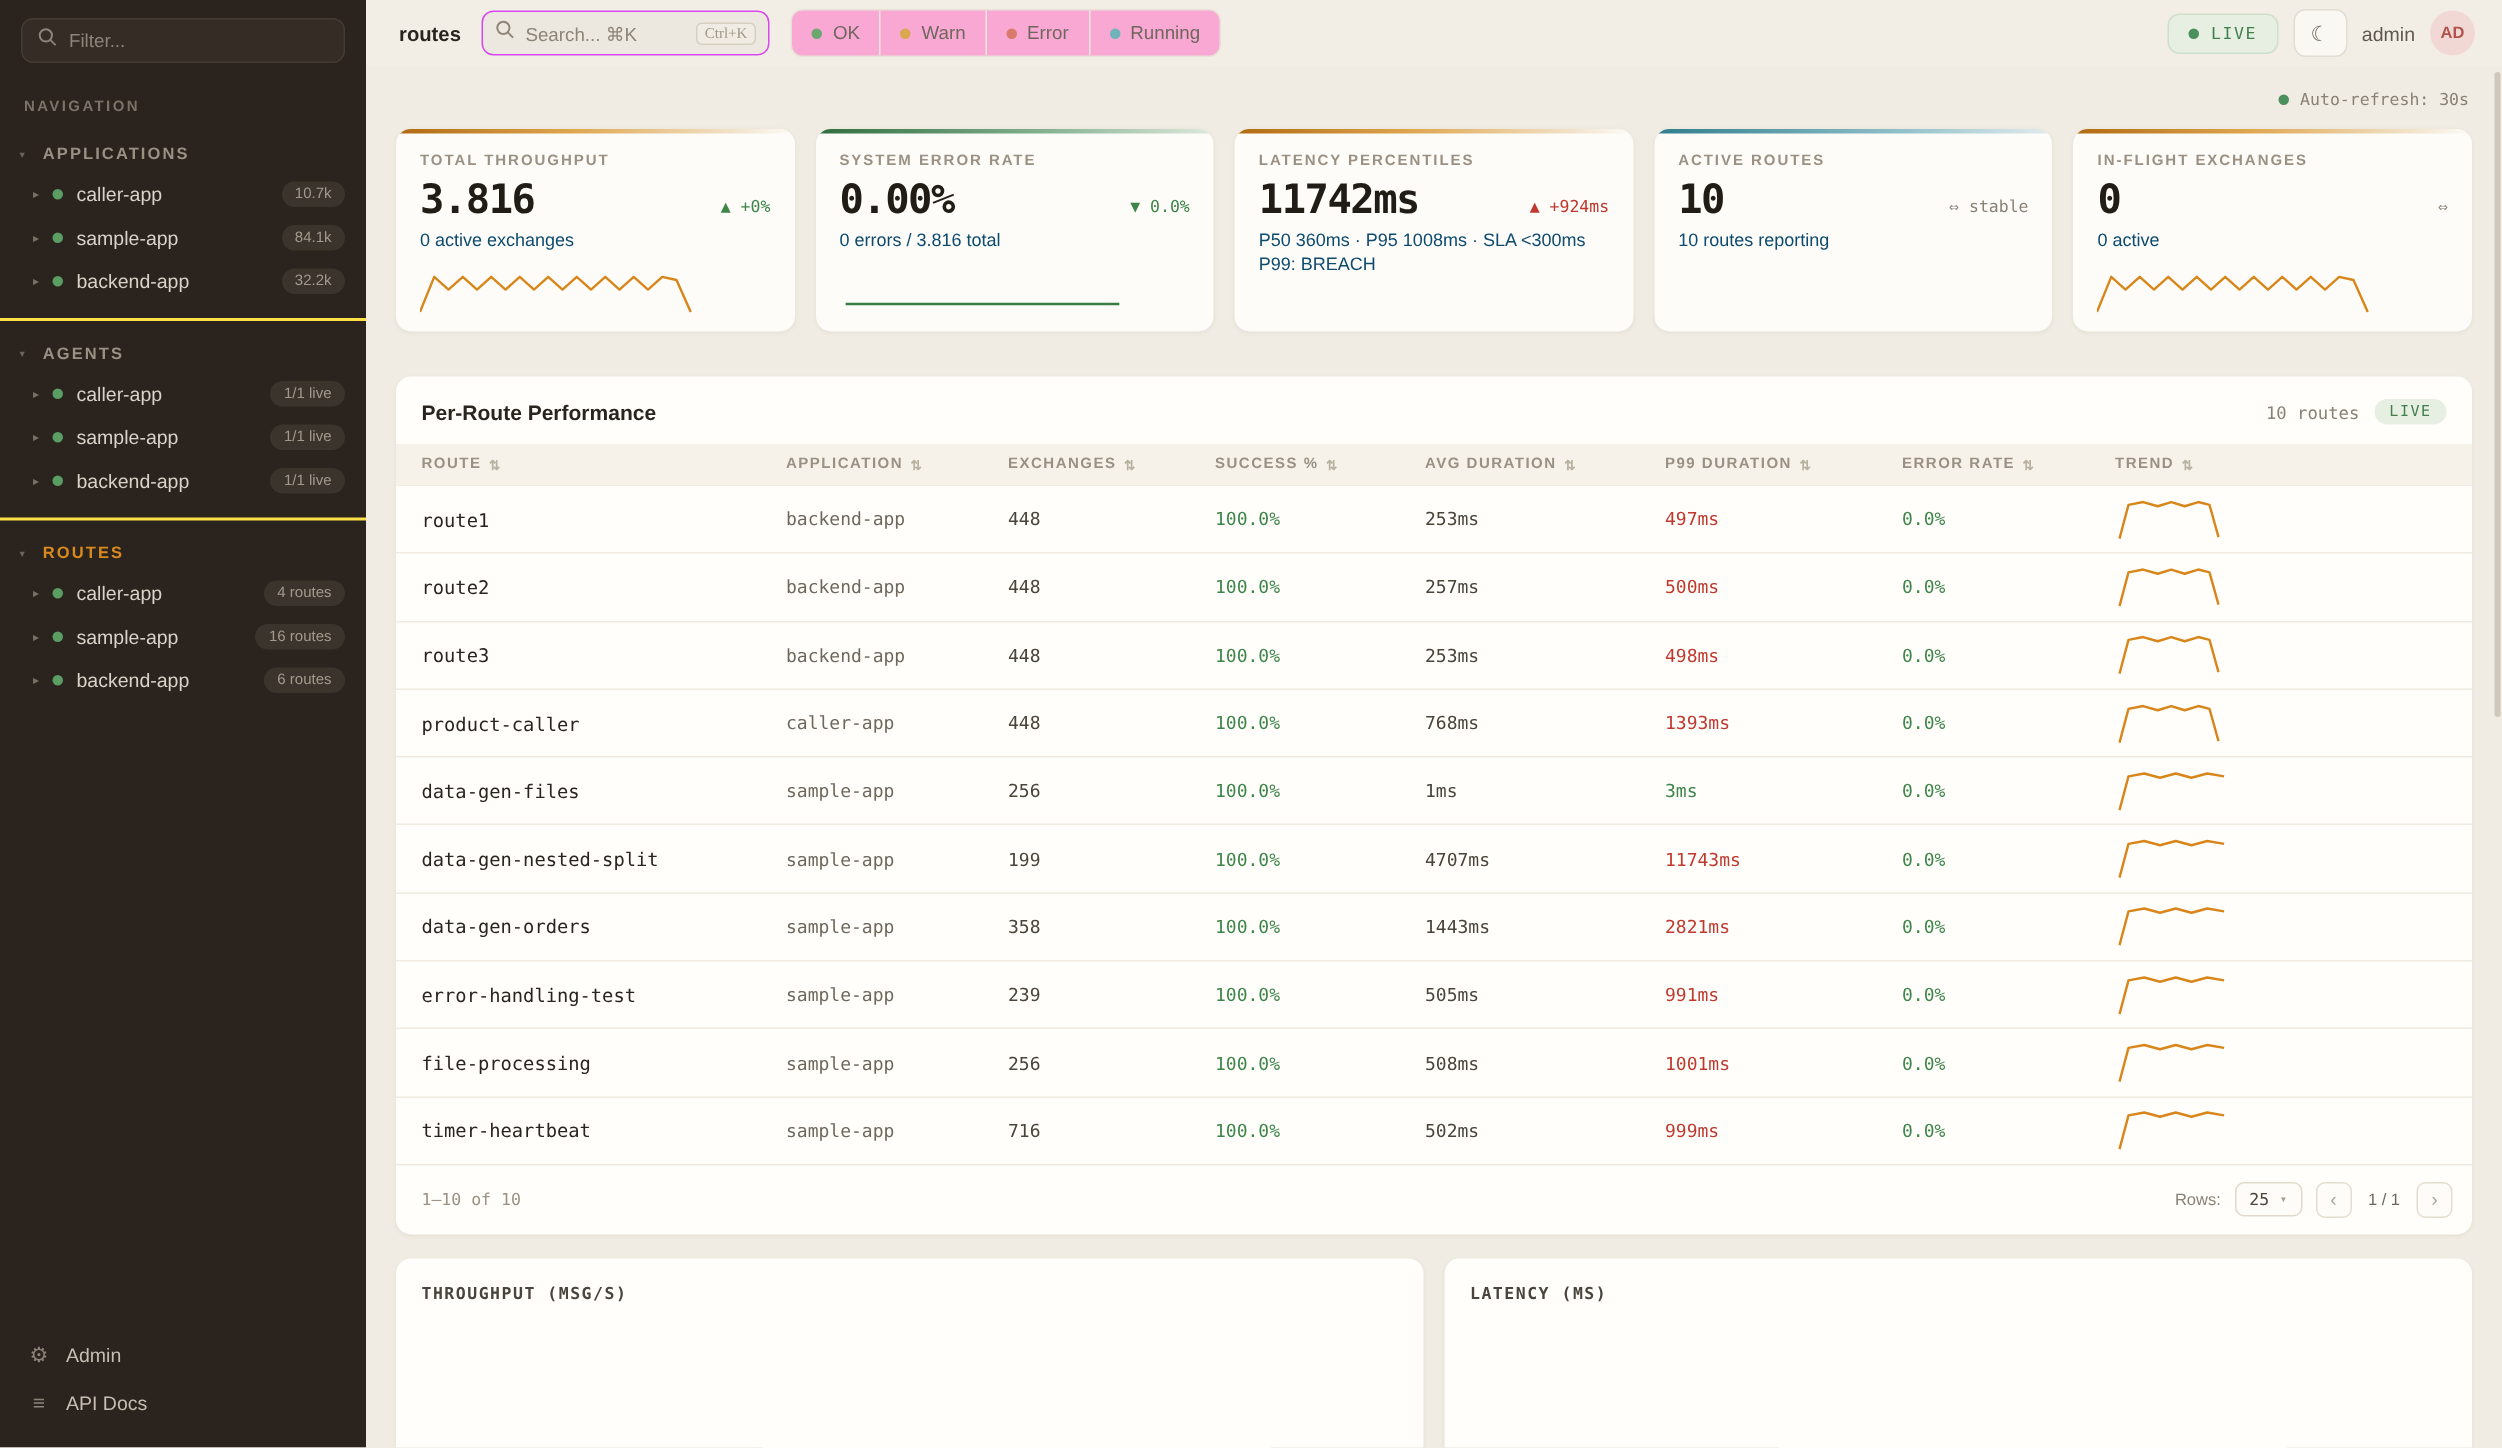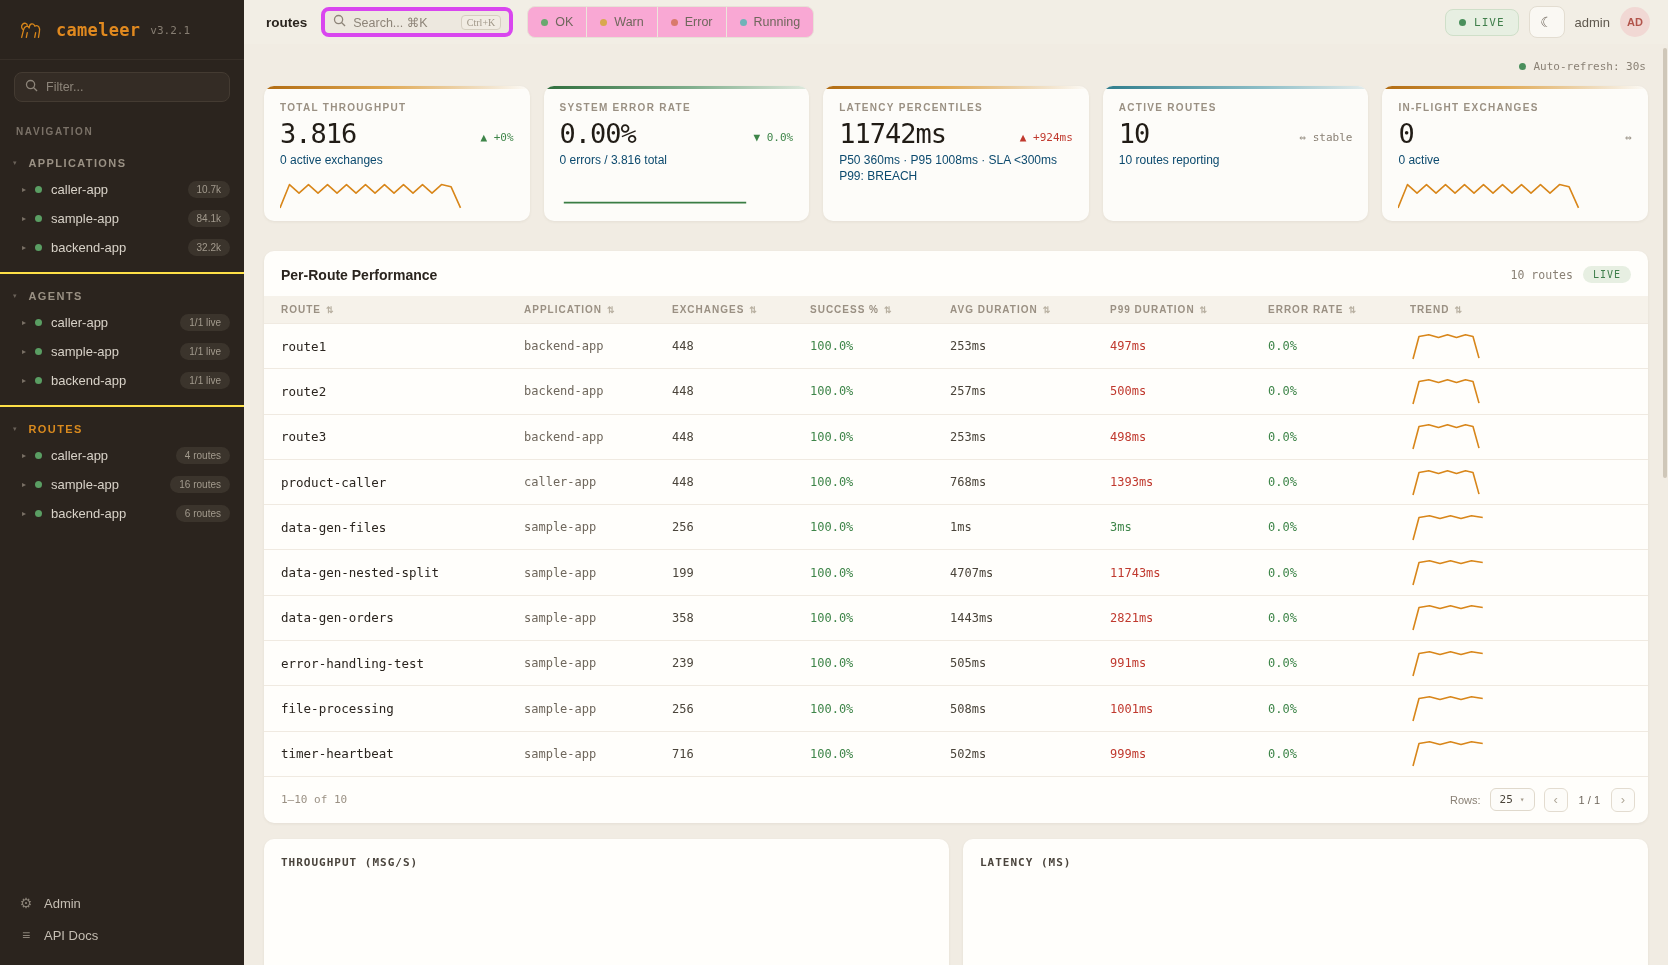--- a/index.html
+++ b/index.html
@@ -33,21 +33,21 @@
   .foot-icon { color:#8a8277; font-size:14px; width:16px; text-align:center; }
   .foot-label { font-size:13px; color:#c5beb3; }
 
   
   .right { flex:1; display:flex; flex-direction:column; position:relative; }
   .scroll-thumb { position:absolute; right:1px; top:48px; width:4px; height:430px; background:#cfc7b9; border-radius:2px; }
 
   
   .topbar { height:44px; flex-shrink:0; display:flex; align-items:center; gap:14px; padding:0 18px 0 22px; background:#f2eee5; }
   .breadcrumb { font-size:13.5px; font-weight:bold; color:#2a241e; }
-  .search { width:192px; height:30px; background:#ede8df; border:4px solid #d946ef; border-radius:8px; display:flex; align-items:center; gap:7px; padding:0 8px; }
+  .search { width:192px; height:30px; background:#ede8df; border:1px solid #d946ef; border-radius:8px; display:flex; align-items:center; gap:7px; padding:0 8px; }
   .search-ph { font-size:12.5px; color:#8d8478; white-space:nowrap; }
   .kbd { margin-left:auto; border:1px solid #d5cec1; border-radius:4px; font-family:Liberation Serif, serif; font-size:10px; padding:1px 5px; color:#a09788; background:#f1ece3; }
   .chips { display:flex; align-items:stretch; height:32px; background:#f9a8d4; border:1px solid #e7e1d6; border-radius:8px; overflow:hidden; }
   .chip { display:flex; align-items:center; gap:7px; padding:0 13px; cursor:pointer; }
   .chip + .chip { border-left:1px solid #ece6db; }
   .chip-dot { width:7px; height:7px; border-radius:50%; }
   .chip-label { font-size:12.5px; color:#6f675c; }
   .ranges { display:flex; align-items:center; height:32px; background:#e9e4d9; border-radius:8px; padding:3px; gap:2px; }
   .range { padding:4px 11px; font-size:12.5px; color:#8a8175; border-radius:6px; cursor:pointer; }
   .range.active { background:#fff; color:#2a241e; font-weight:bold; box-shadow:0 1px 2px rgba(0,0,0,.10); }
@@ -65,21 +65,21 @@
   .autorefresh { display:flex; justify-content:flex-end; align-items:center; gap:7px; padding:16px 2px 13px; font-family:"DejaVu Sans Mono",monospace; font-size:11px; color:#8a8175; }
 
   .kpis { display:flex; gap:14px; }
   .kpi { flex:1; position:relative; height:135px; background:#fdfcf9; border-radius:10px; padding:16px 16px 12px; box-shadow:0 1px 3px rgba(70,55,30,.07); display:flex; flex-direction:column; overflow:hidden; }
   .kpi-accent { position:absolute; top:0; left:0; right:0; height:3px; }
   .acc-orange { background:linear-gradient(90deg,#b06a10,#dfa751 45%,#f2e3cb 85%,rgba(242,227,203,0)); }
   .acc-green  { background:linear-gradient(90deg,#2f6e3c,#7fae8c 55%,#dfe9dd); }
   .acc-teal   { background:linear-gradient(90deg,#2f7d8c,#8dbec7 60%,#e3ecec); }
   .kpi-label { font-size:10px; font-weight:bold; letter-spacing:1.3px; color:#9a9083; }
   .kpi-valrow { display:flex; align-items:flex-end; justify-content:space-between; margin-top:7px; }
-  .kpi-value { font-family:"DejaVu Sans Mono",monospace; font-weight:normal; font-size:27px; line-height:1; color:#211c16; letter-spacing:-1px; }
+  .kpi-value { font-family:"DejaVu Sans Mono",monospace; font-weight:bold; font-size:27px; line-height:1; color:#211c16; letter-spacing:-1px; }
   .kpi-delta { font-family:"DejaVu Sans Mono",monospace; font-size:11px; padding-bottom:3px; white-space:nowrap; }
   .green { color:#3e8549; } .red { color:#c0392e; } .gray { color:#8a8175; }
   .kpi-sub { font-size:12px; color:#0c4a6e; margin-top:6px; }
   .kpi-spark { margin-top:auto; width:190px; height:34px; }
   .kpi-spark svg { width:100%; height:100%; }
 
   .panel { margin-top:30px; background:#fffefb; border-radius:10px; box-shadow:0 1px 3px rgba(70,55,30,.07); overflow:hidden; }
   .panel-head { display:flex; align-items:center; justify-content:space-between; padding:15px 17px 13px; }
   .panel-title { font-size:14px; font-weight:bold; color:#2a241e; }
   .panel-head-right { display:flex; align-items:center; gap:10px; font-family:"DejaVu Sans Mono",monospace; font-size:11.5px; color:#8a8175; }
@@ -107,29 +107,20 @@
   .bottom-row { display:flex; gap:14px; margin-top:16px; }
   .bottom-card { flex:1; background:#fffefb; border-radius:10px; box-shadow:0 1px 3px rgba(70,55,30,.07); height:150px; padding:17px; }
   .bottom-title { font-family:"DejaVu Sans Mono",monospace; font-size:11px; font-weight:bold; letter-spacing:1px; color:#4a443c; }
 </style>
 </head>
 <body>
 
 <div class="app">
 
   <aside class="sidebar">
-    <div class="logo-row">
-      <span>
-        <svg width="30" height="28" viewBox="0 0 32 30" fill="none">
-          <path d="M6 25 L8 17 C9 13 13 12 14 15 C14 10 19 9 20 13 C24 11 26 15 25 19 L24 25 M11 25 L12 20 M20 25 L21 20 M8 17 C6 16 5 13 7 11 C9 9 12 10 12 12" stroke="#d8861a" stroke-width="1.4" stroke-linecap="round" stroke-linejoin="round"></path>
-        </svg>
-      </span>
-      <span class="logo-name">cameleer</span>
-      <span class="logo-ver">v3.2.1</span>
-    </div>
 
     <div class="filter-wrap">
       <span>
         <svg width="13" height="13" viewBox="0 0 14 14">
             <circle cx="6" cy="6" r="4.4" stroke="#8d857a" stroke-width="1.4" fill="none"></circle>
             <line x1="9.4" y1="9.4" x2="13" y2="13" stroke="#8d857a" stroke-width="1.4"></line>
           </svg>
       </span>
       <input placeholder="Filter..." style="">
     </div>

